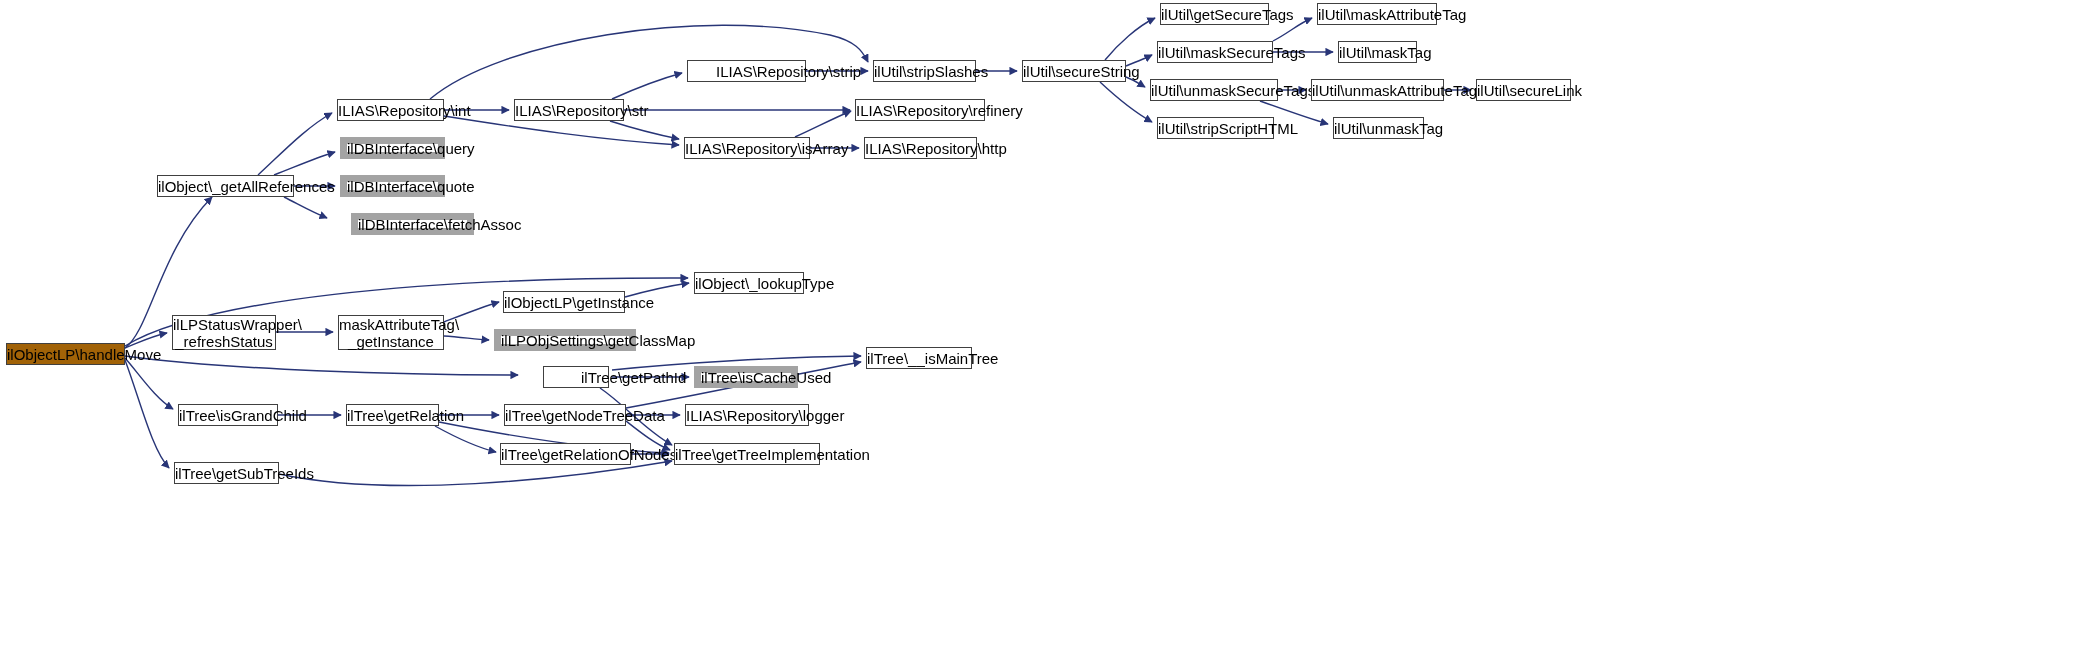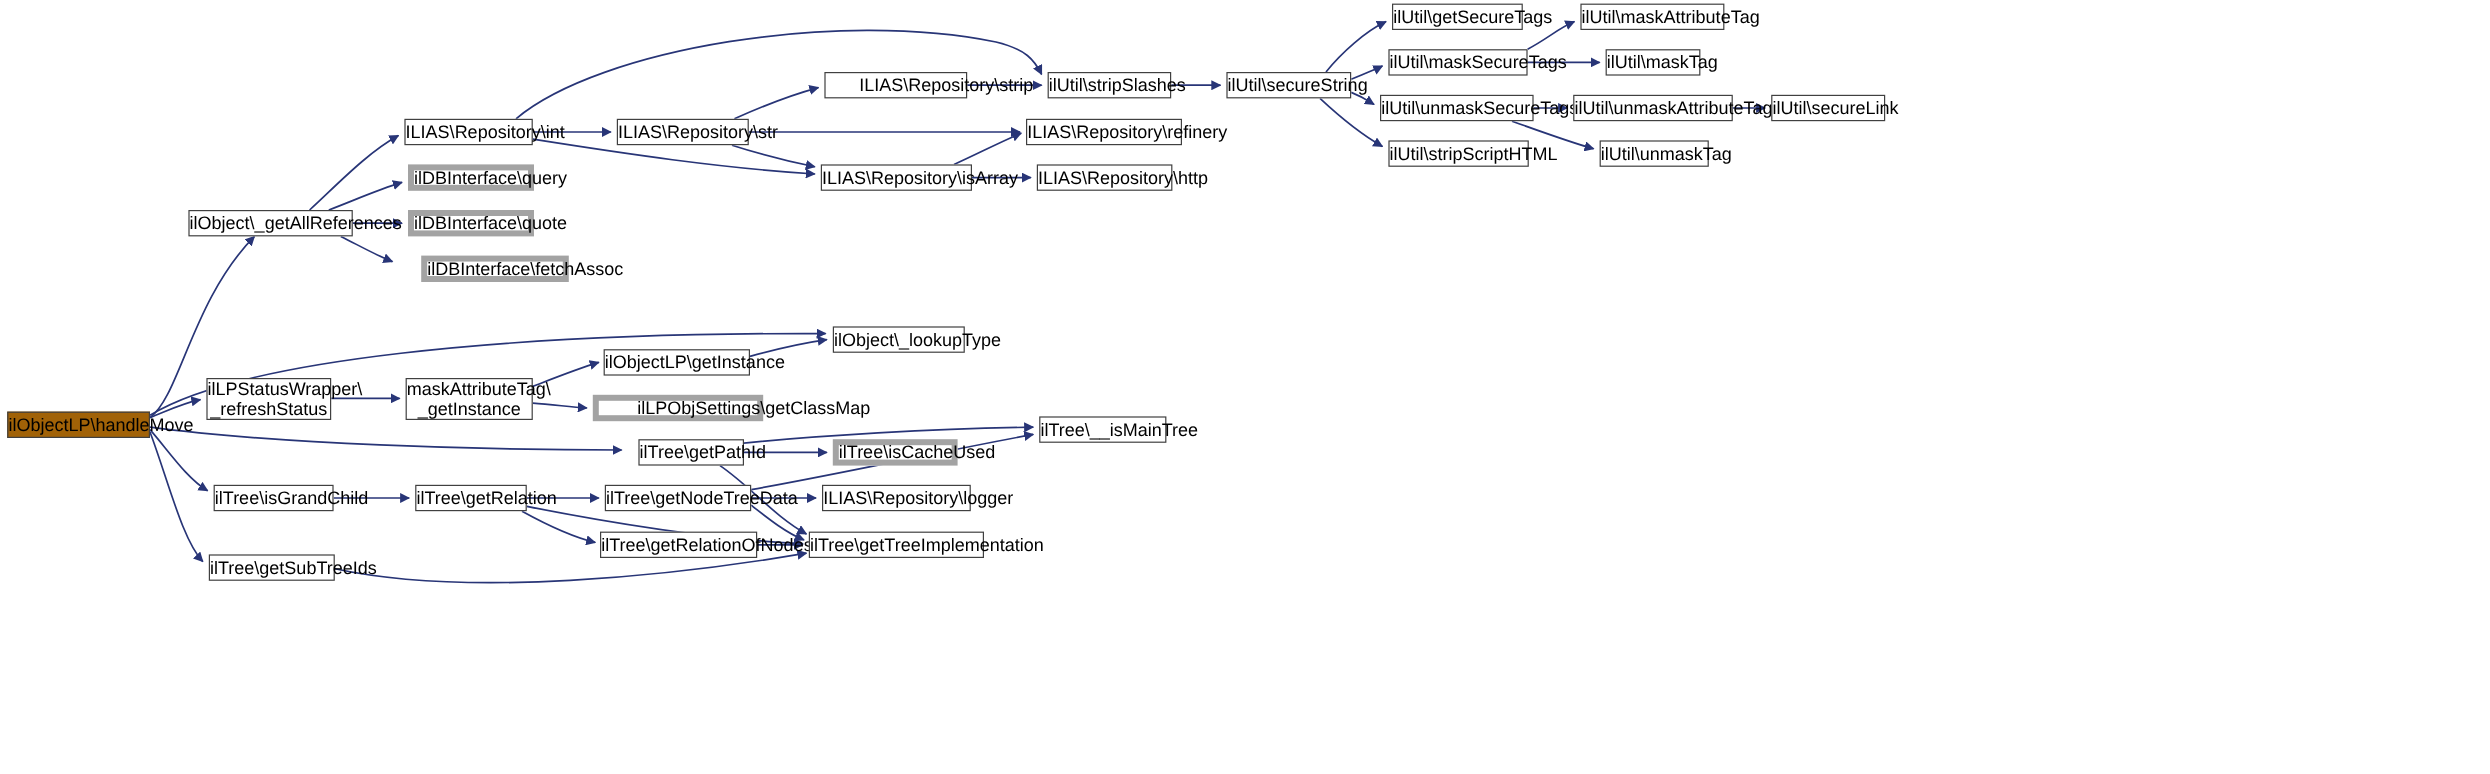--- a/index.html
+++ b/index.html
@@ -21,21 +21,21 @@
     left: 0;
     top: 0;
     width: 2075px;
     height: 645px;
     pointer-events: none;
   }
   .node {
     position: absolute;
     box-sizing: border-box;
     background: #ffffff;
-    border: 5px solid #a3a3a3;
+    border: 7px solid #a3a3a3;
     color: #000000;
     font-size: 15px;
     line-height: 17px;
     display: flex;
     align-items: center;
     justify-content: center;
     text-align: center;
     white-space: pre;
     letter-spacing: 0px;
     z-index: 2;
@@ -120,22 +120,22 @@
       <div class="node thick" style="left: 174px; top: 462px; width: 105px; height: 22px;"><span class="node-label">ilTree\getSubTreeIds</span></div>
       <div class="node thick" style="left: 337px; top: 99px; width: 107px; height: 22px;"><span class="node-label">ILIAS\Repository\int</span></div>
       <div class="node" style="left: 340px; top: 137px; width: 105px; height: 22px;"><span class="node-label">ilDBInterface\query</span></div>
       <div class="node" style="left: 340px; top: 175px; width: 105px; height: 22px;"><span class="node-label">ilDBInterface\quote</span></div>
       <div class="node" style="left: 331px; top: 213px; width: 123px; height: 22px; margin-left: 20px;"><span class="node-label">ilDBInterface\fetchAssoc</span></div>
       <div class="node thick" style="left: 338px; top: 315px; width: 106px; height: 35px;"><span class="node-label">maskAttributeTag\
 _getInstance</span></div>
       <div class="node thick" style="left: 346px; top: 404px; width: 93px; height: 22px;"><span class="node-label">ilTree\getRelation</span></div>
       <div class="node thick" style="left: 514px; top: 99px; width: 110px; height: 22px;"><span class="node-label">ILIAS\Repository\str</span></div>
       <div class="node thick" style="left: 503px; top: 291px; width: 122px; height: 22px;"><span class="node-label">ilObjectLP\getInstance</span></div>
-      <div class="node" style="left: 494px; top: 329px; width: 142px; height: 22px; padding-left: 32px;"><span class="node-label">ilLPObjSettings\getClassMap</span></div>
-      <div class="node thick" style="left: 532px; top: 366px; width: 88px; height: 22px;"><span class="node-label">ilTree\getPathId</span></div>
+      <div class="node" style="left: 494px; top: 329px; width: 142px; height: 22px;"><span class="node-label">ilLPObjSettings\getClassMap</span></div>
+      <div class="node thick" style="left: 543px; top: 366px; width: 66px; height: 22px; padding-left: 37px;"><span class="node-label">ilTree\getPathId</span></div>
       <div class="node thick" style="left: 504px; top: 404px; width: 122px; height: 22px;"><span class="node-label">ilTree\getNodeTreeData</span></div>
       <div class="node thick" style="left: 500px; top: 443px; width: 131px; height: 22px;"><span class="node-label">ilTree\getRelationOfNodes</span></div>
       <div class="node thick" style="left: 687px; top: 60px; width: 119px; height: 22px; padding-left: 28px;"><span class="node-label">ILIAS\Repository\strip</span></div>
       <div class="node thick" style="left: 684px; top: 137px; width: 126px; height: 22px;"><span class="node-label">ILIAS\Repository\isArray</span></div>
       <div class="node thick" style="left: 694px; top: 272px; width: 110px; height: 22px;"><span class="node-label">ilObject\_lookupType</span></div>
       <div class="node" style="left: 694px; top: 366px; width: 104px; height: 22px;"><span class="node-label">ilTree\isCacheUsed</span></div>
       <div class="node thick" style="left: 685px; top: 404px; width: 124px; height: 22px;"><span class="node-label">ILIAS\Repository\logger</span></div>
       <div class="node thick" style="left: 674px; top: 443px; width: 146px; height: 22px;"><span class="node-label">ilTree\getTreeImplementation</span></div>
       <div class="node thick" style="left: 873px; top: 60px; width: 103px; height: 22px;"><span class="node-label">ilUtil\stripSlashes</span></div>
       <div class="node thick" style="left: 855px; top: 99px; width: 130px; height: 22px;"><span class="node-label">ILIAS\Repository\refinery</span></div>

